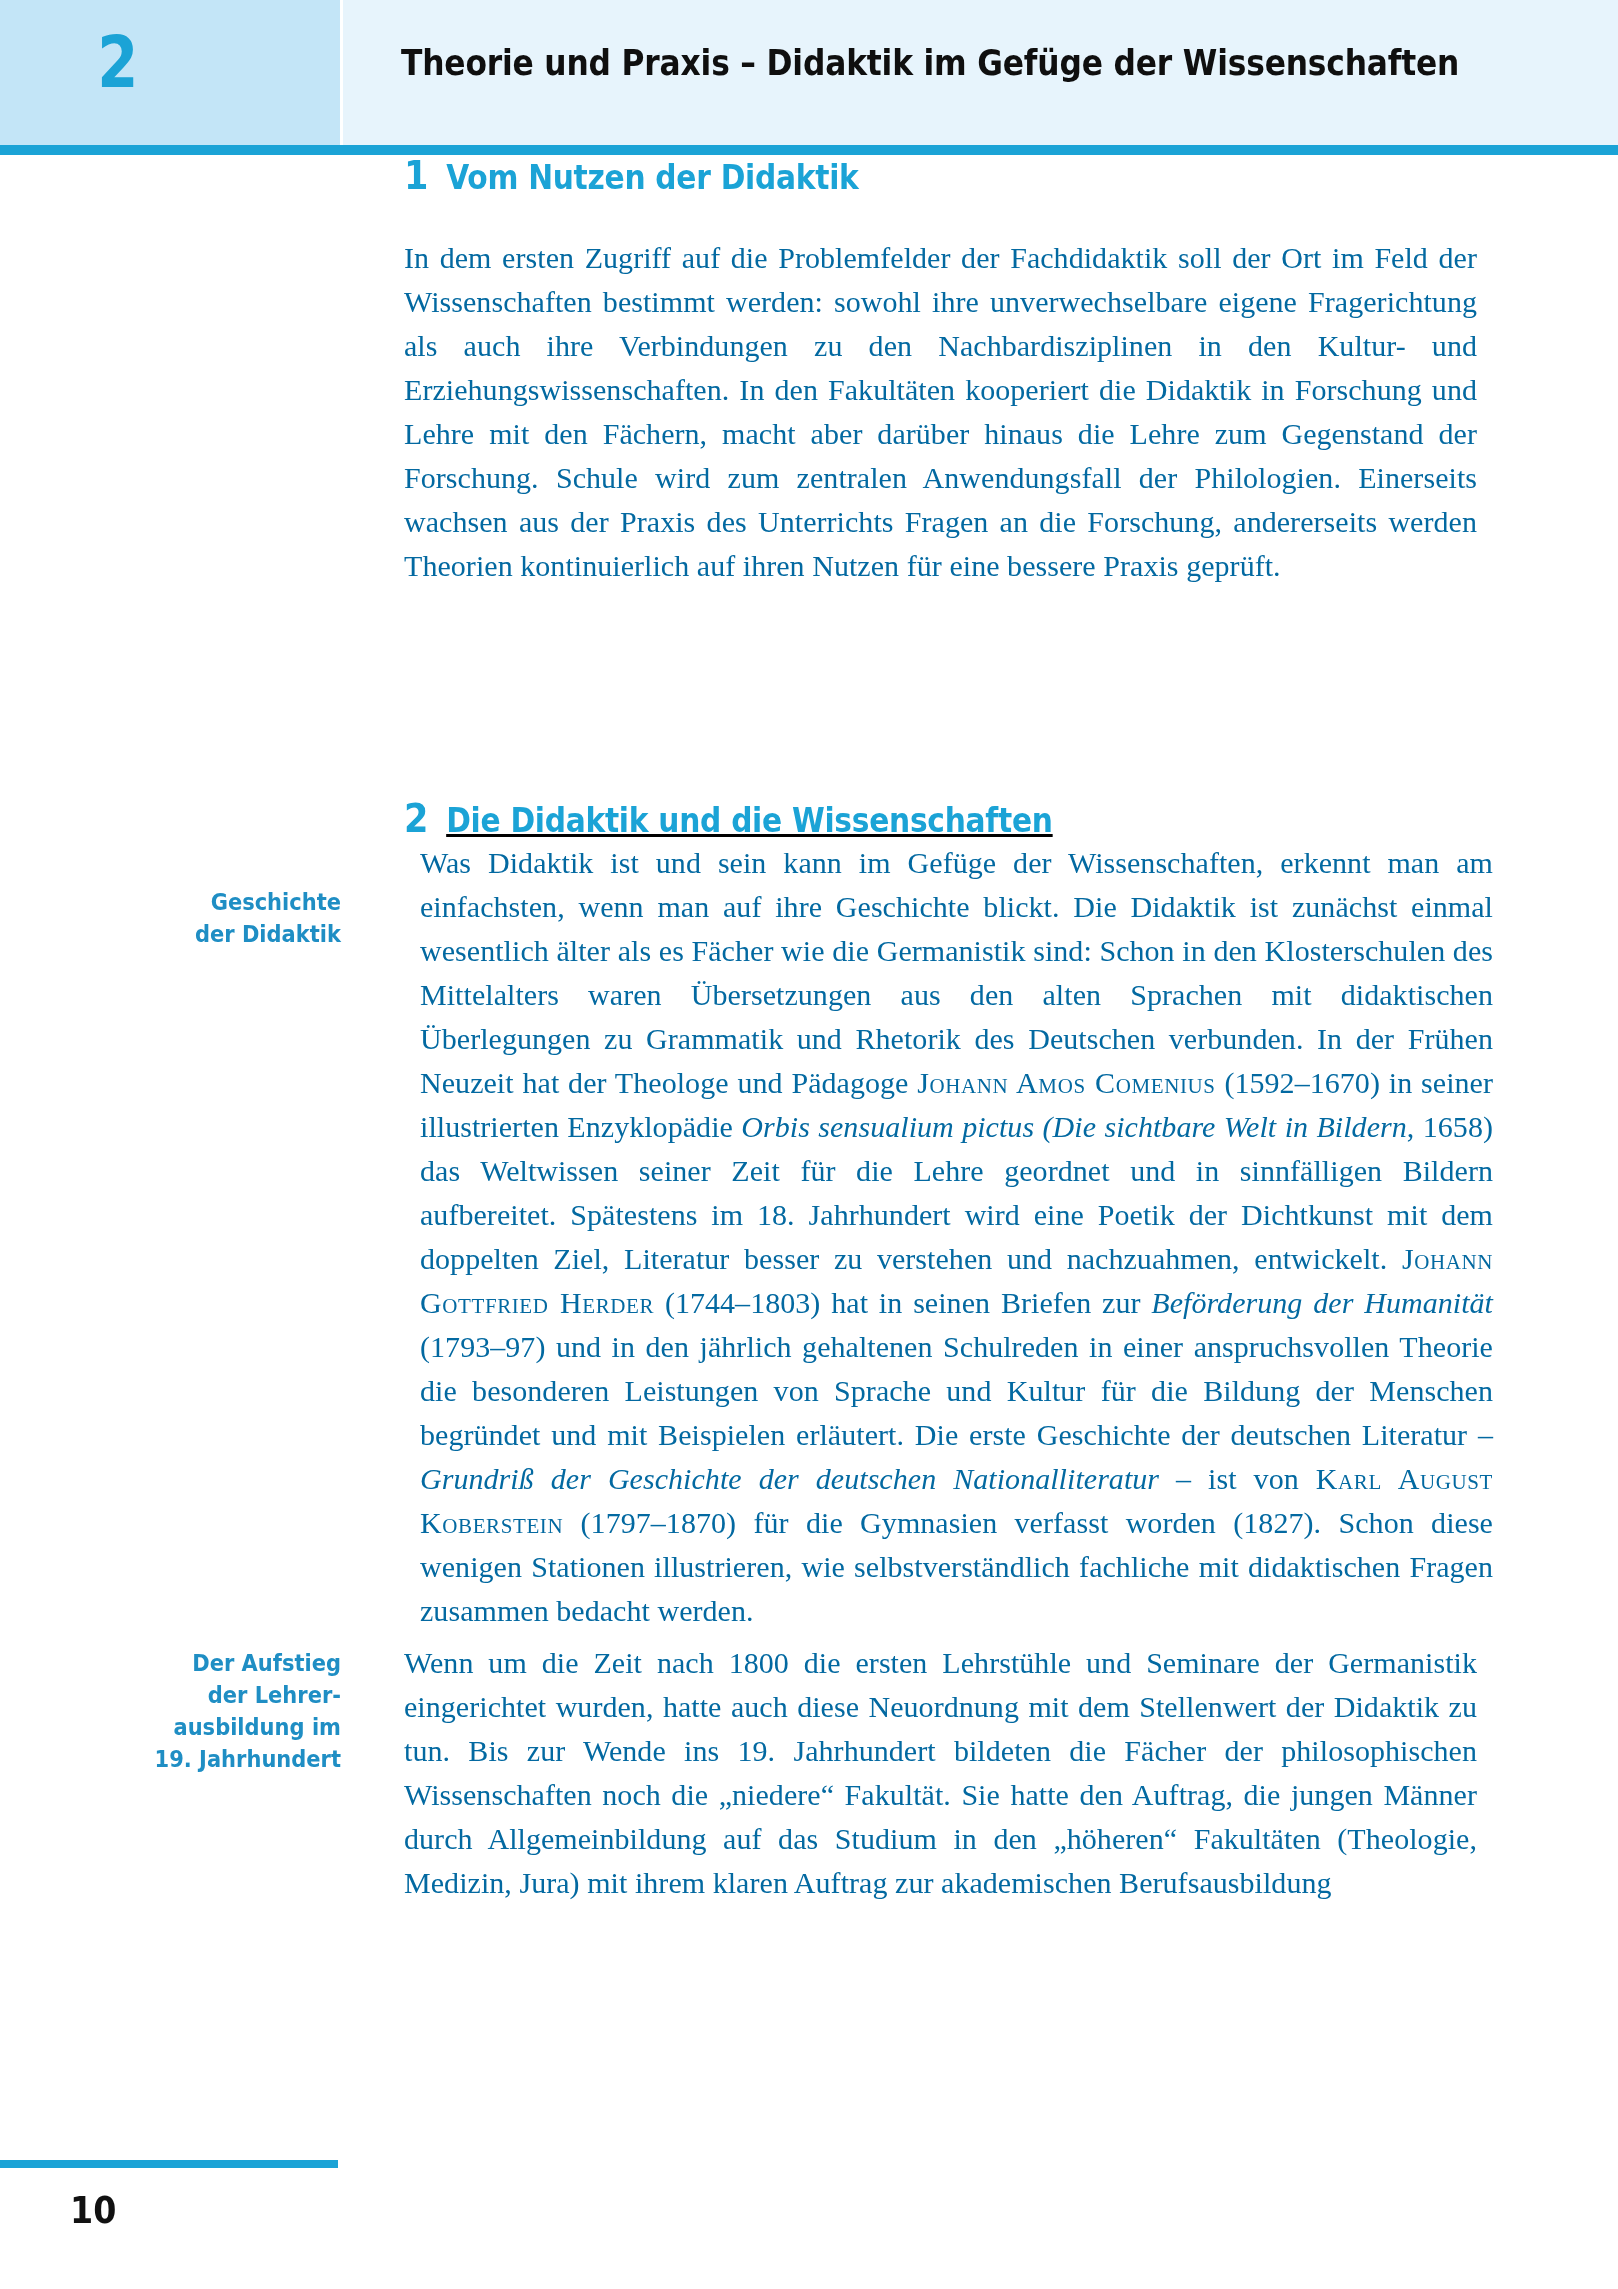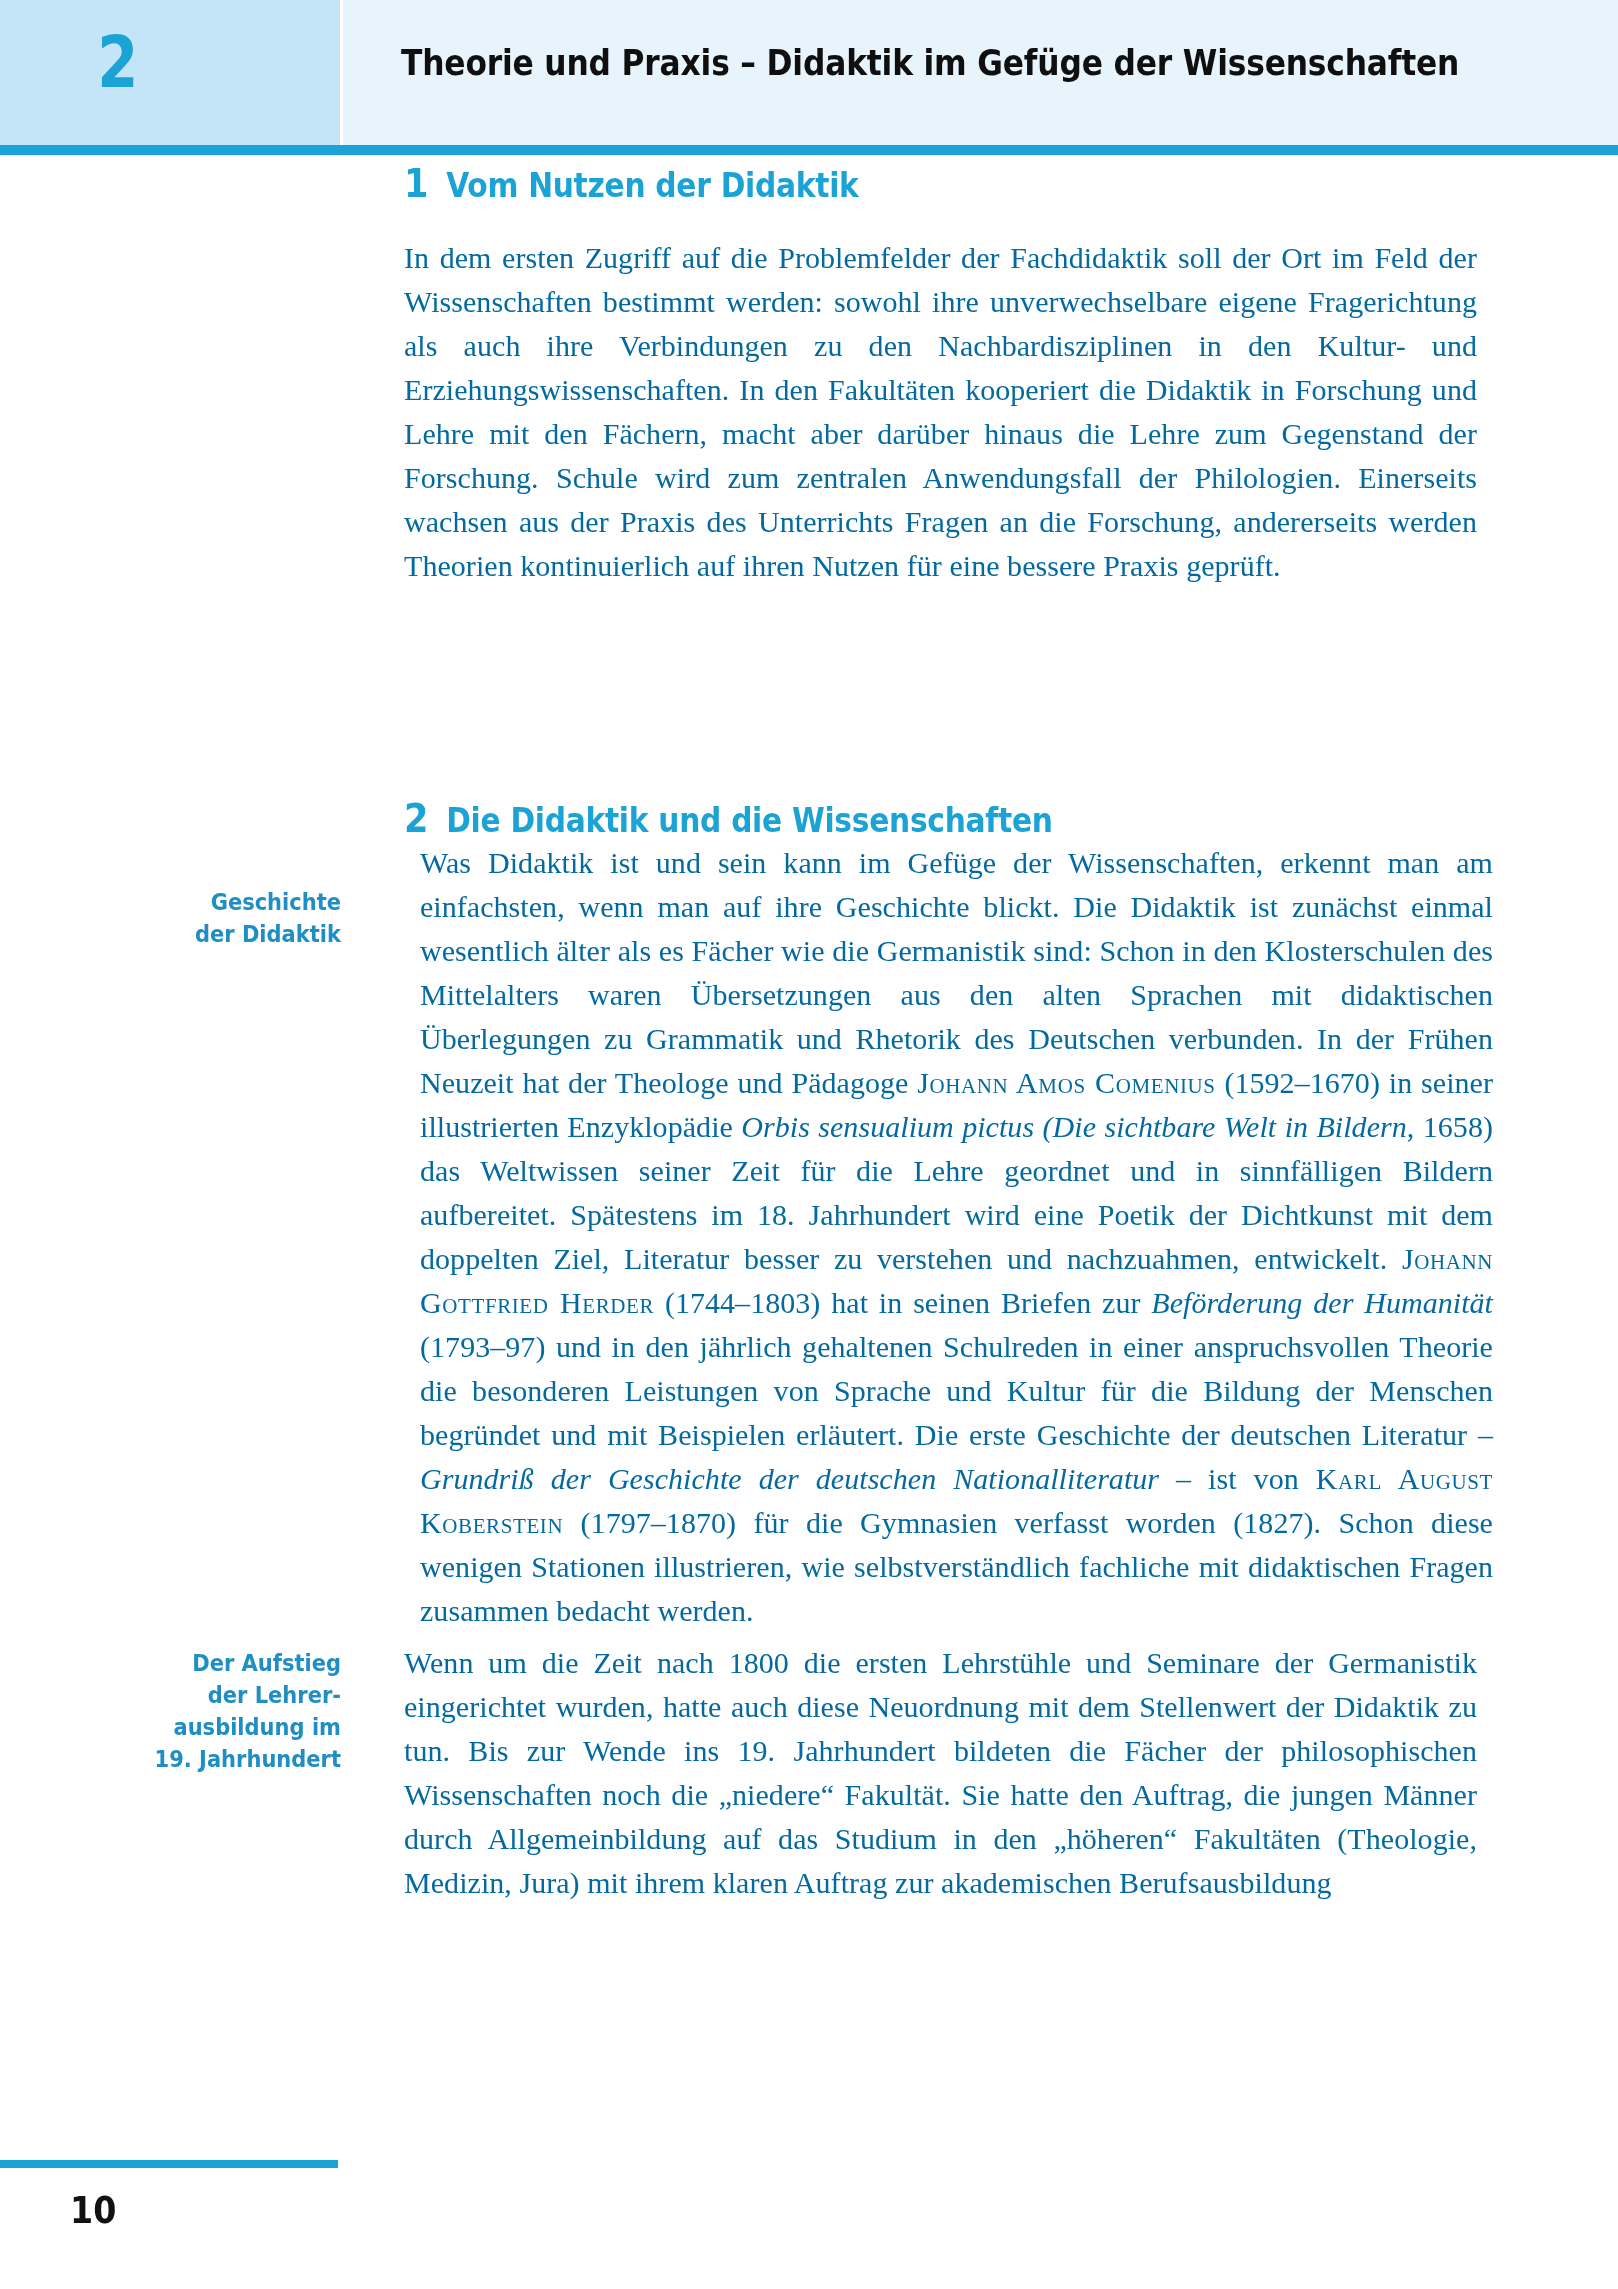--- a/index.html
+++ b/index.html
@@ -139,31 +139,31 @@
 <div class="header">
   <div class="header-left"></div>
   <div class="header-right"></div>
   <div class="chapter-number">2</div>
   <div class="header-title">Theorie und Praxis – Didaktik im Gefüge der Wissenschaften</div>
   <div class="header-rule"></div>
 </div>
 
 <div class="content">
 
-  <div class="body-col" style="top:8px;">
+  <div class="body-col" style="top:0px;">
     <h2 class="section">
       <span class="num">1</span><span>Vom Nutzen der Didaktik</span>
     </h2>
   </div>
 
   <div class="body-col" style="top:81px;">
     <p class="para">In dem ersten Zugriff auf die Problemfelder der Fachdidaktik soll der Ort im Feld der Wissenschaften bestimmt werden: sowohl ihre unverwechselbare eigene Fragerichtung als auch ihre Verbindungen zu den Nachbardisziplinen in den Kultur- und Erziehungswissenschaften. In den Fakultäten kooperiert die Didaktik in Forschung und Lehre mit den Fächern, macht aber darüber hinaus die Lehre zum Gegenstand der Forschung. Schule wird zum zentralen Anwendungsfall der Philologien. Einerseits wachsen aus der Praxis des Unterrichts Fragen an die Forschung, andererseits werden Theorien kontinuierlich auf ihren Nutzen für eine bessere Praxis geprüft.</p>
   </div>
 
-  <div class="body-col" style="top:643px;">
+  <div class="body-col" style="top:643px;text-decoration:underline;">
     <h2 class="section">
       <span class="num">2</span><span>Die Didaktik und die Wissenschaften</span>
     </h2>
   </div>
 
   <div class="margin-col" style="top:731px;">
     <div>Geschichte</div>
     <div>der Didaktik</div>
   </div>
 

